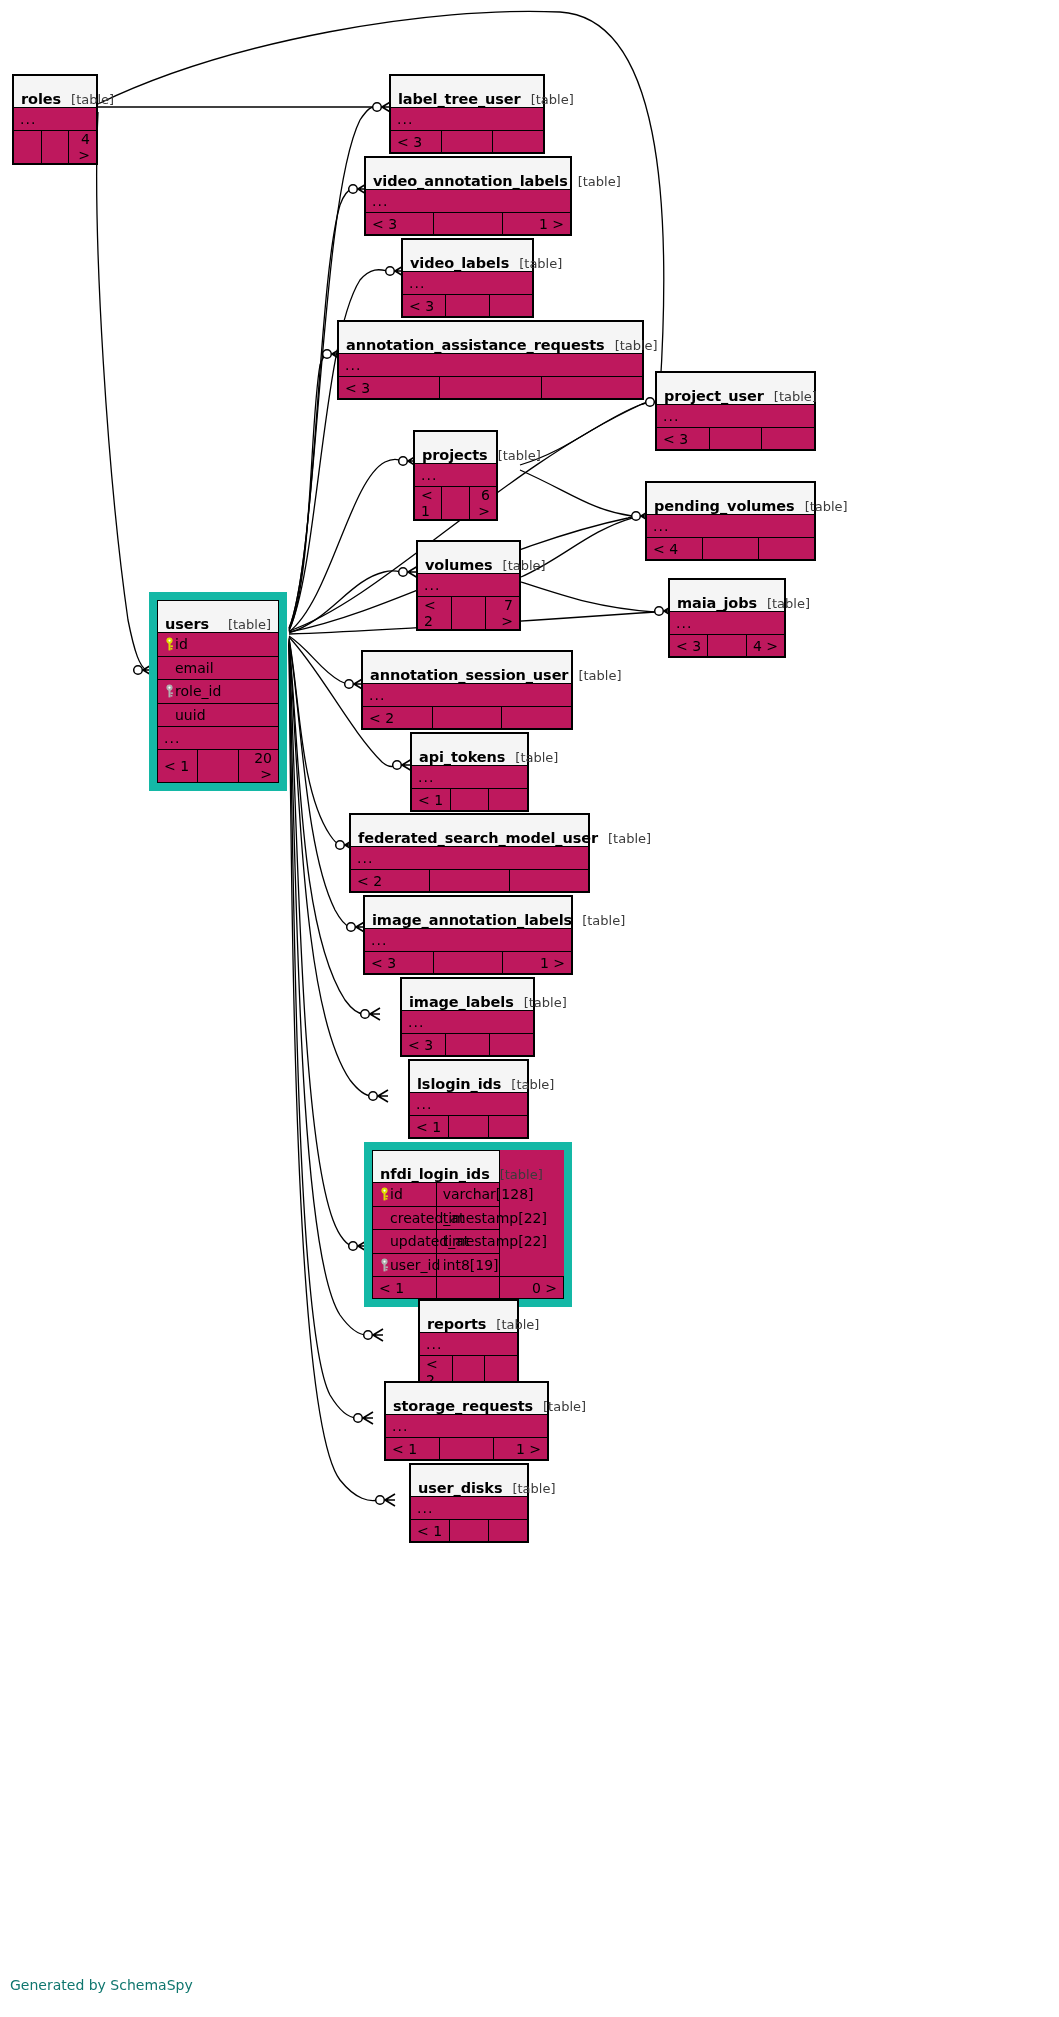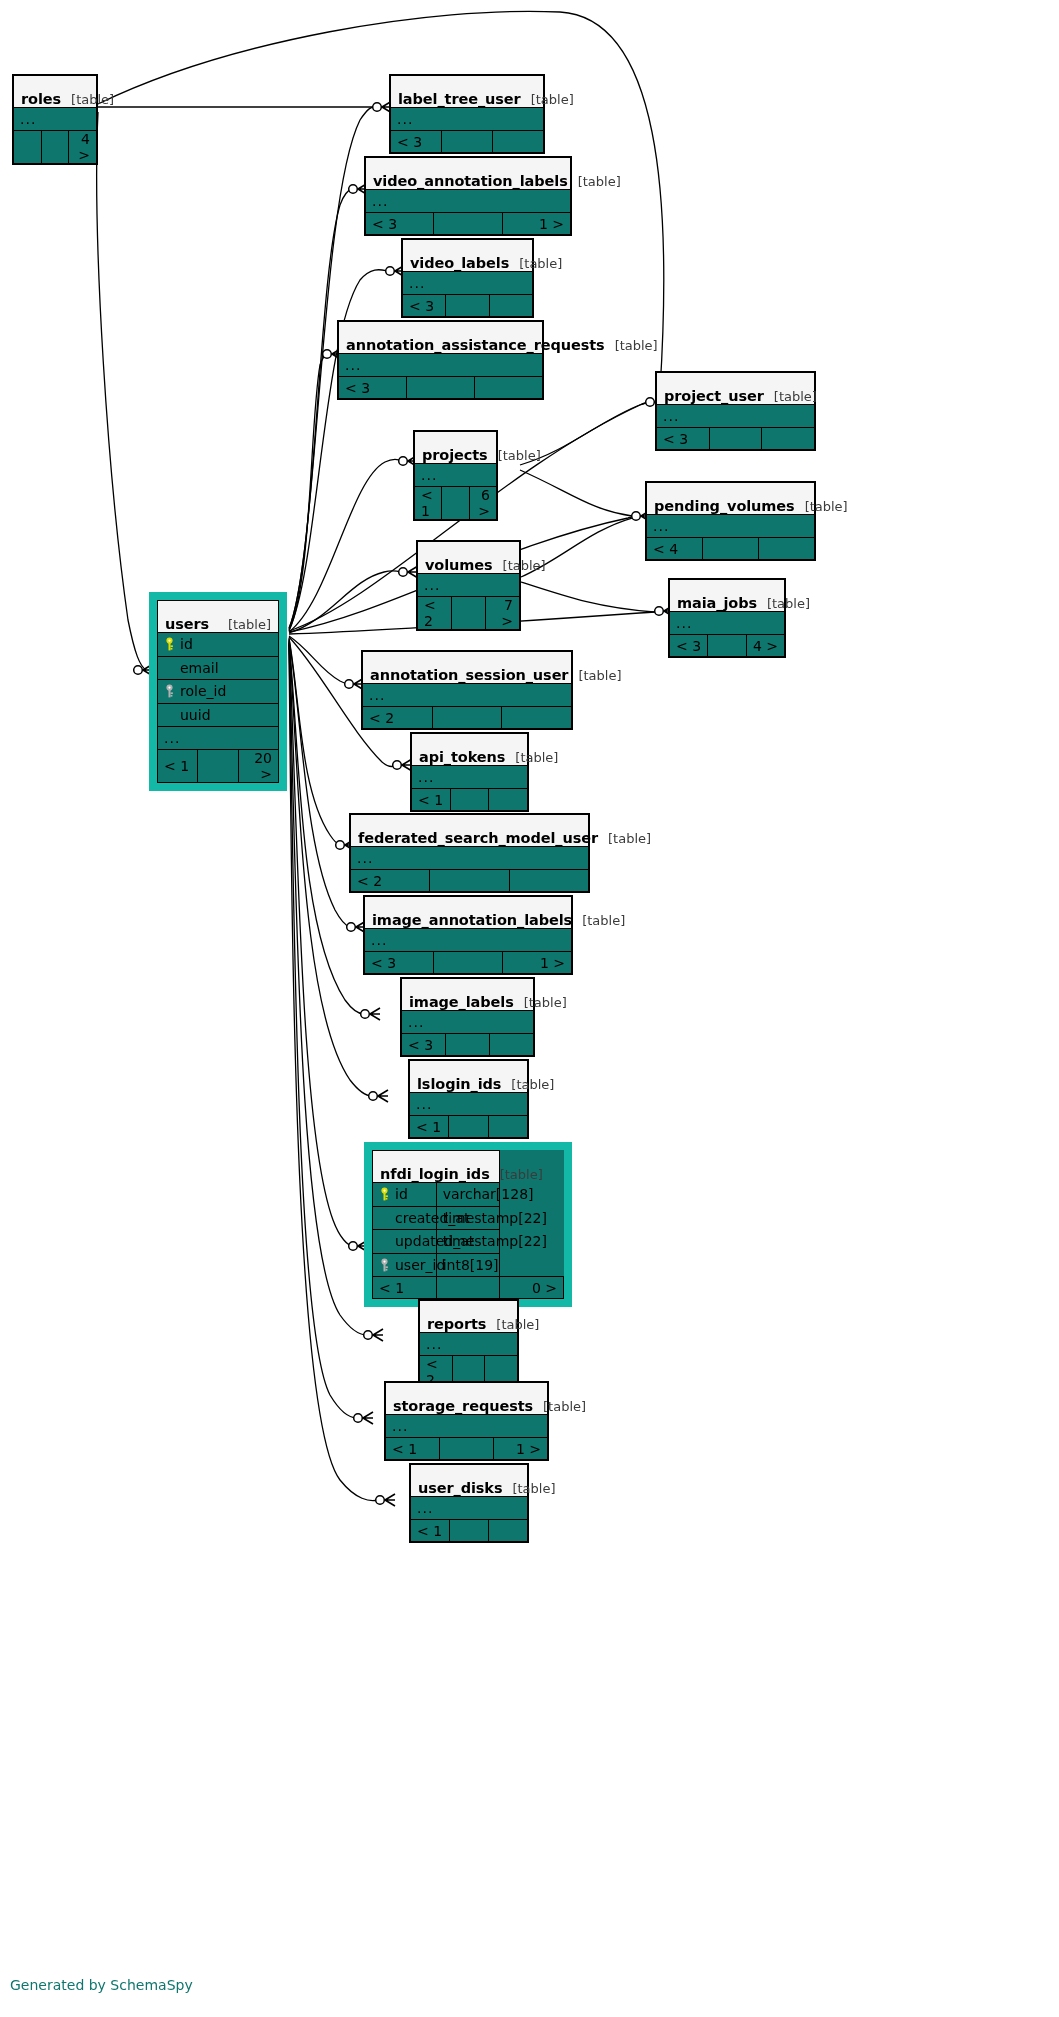--- a/index.html
+++ b/index.html
@@ -22,21 +22,21 @@
     position: absolute;
     left: 0;
     top: 0;
     width: 1059px;
     height: 2017px;
     pointer-events: none;
   }
   .table-node {
     position: absolute;
     border: 1px solid #000000;
-    background: #0f766e;
+    background: #be185d;
     box-sizing: border-box;
     border-collapse: collapse;
   }
   .table-node.emphasis {
     border: 8px solid #14b8a6;
   }
   .tbl {
     border-collapse: collapse;
     width: 100%;
     table-layout: fixed;
@@ -73,21 +73,20 @@
     height: 22.5px;
     font-size: 14px;
     padding: 0 6px;
   }
   .col-cell {
     white-space: nowrap;
   }
   .col-inner {
     display: flex;
     align-items: center;
-    gap: 5px;
   }
   .keyslot {
     display: inline-block;
     width: 11px;
     height: 14px;
     flex: 0 0 11px;
   }
   .key-svg { display: block; }
   .col-type {
     font-size: 14px;
@@ -291,21 +290,21 @@
               <td colspan="3">...</td>
             </tr>
             <tr class="foot-row">
               <td class="foot-left">&lt; 3</td>
               <td class="foot-mid"></td>
               <td class="foot-right"></td>
             </tr>
           </tbody>
         </table>
       </div>
-      <div class="table-node" style="left: 337px; top: 320px; width: 207px;">
+      <div class="table-node" style="left: 337px; top: 320px; width: 307px;">
         <table class="tbl">
           <tbody>
             <tr class="hdr-row">
               <td colspan="3">
                 <div class="hdr-inner">
                   <span class="tbl-name">annotation_assistance_requests</span>
                   <span class="tbl-tag">[table]</span>
                 </div>
               </td>
             </tr>

